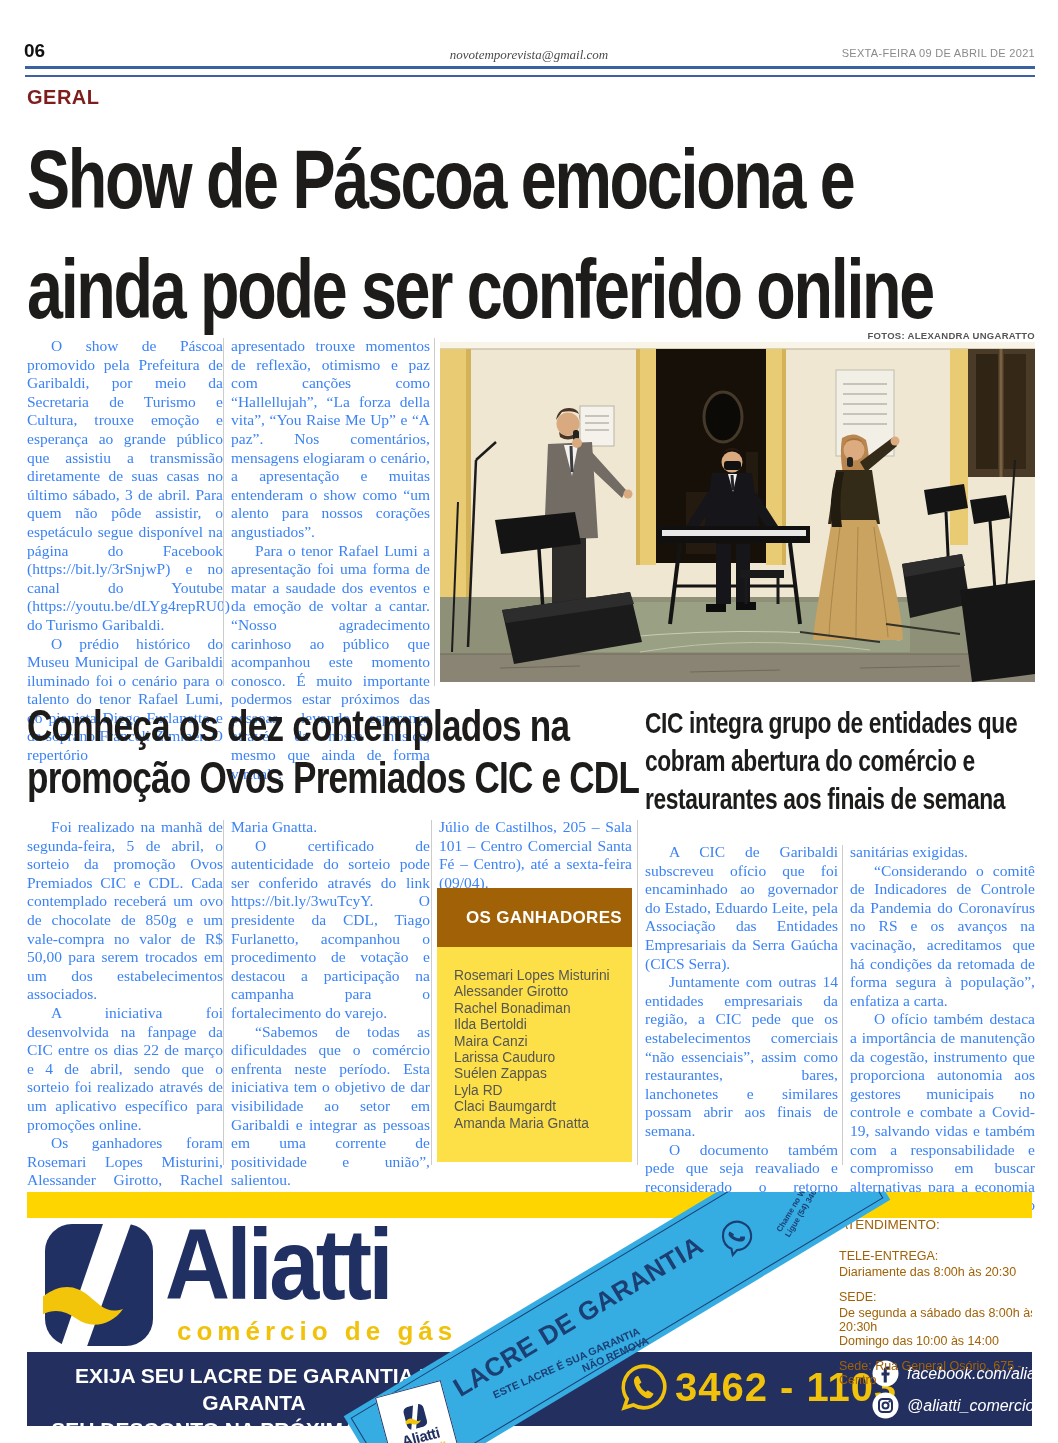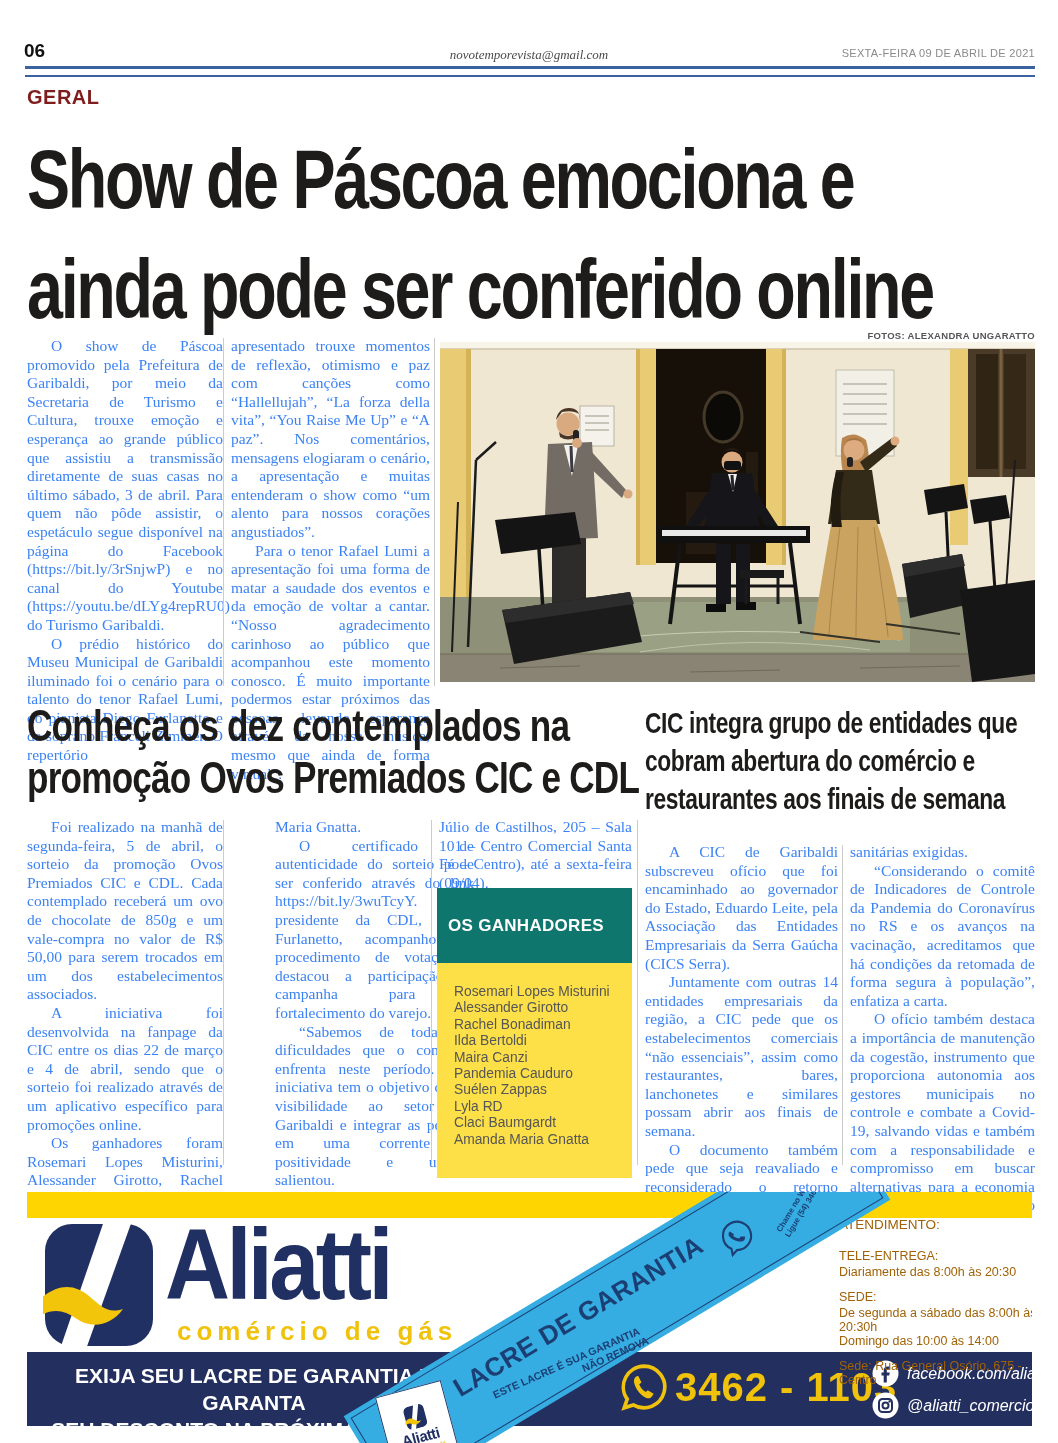--- a/index.html
+++ b/index.html
@@ -27,22 +27,22 @@
 
   
   .col{font-family:"Liberation Serif",serif;font-size:15.5px;line-height:18.6px;color:#3b82f6;
        text-align:justify;}
   .col p{margin:0;text-indent:1.55em;}
   .col p.noindent{text-indent:0;}
   .vrule{width:0;border-left:1px solid #ccc;}
   .credit{font-size:9.5px;font-weight:bold;color:#555;letter-spacing:.3px;}
 
   
-  .win-head{background:#0f766e;color:#fff;font-size:17px;font-weight:bold;letter-spacing:.3px;
-            display:flex;align-items:center;padding-left:11px;height:75px;}
+  .win-head{background:#a16207;color:#fff;font-size:17px;font-weight:bold;letter-spacing:.3px;
+            display:flex;align-items:center;padding-left:29px;height:59px;}
   .win-body{background:#fde047;padding:21px 10px 0 17px;height:194px;}
   .win-name{font-size:13.8px;line-height:16.4px;color:#565656;}
 
   
   .ad{left:27px;top:1192px;width:1005px;height:251px;background:#fff;overflow:hidden;}
   .ad-yellow{left:0;top:0;width:100%;height:26px;background:#ffd500;}
   .ad-navy{left:0;top:160px;width:100%;height:74px;background:#232f5f;}
   .ad-brand{left:138px;top:22px;font-size:100px;font-weight:bold;color:#213063;letter-spacing:-4px;
             transform:scaleX(.9);transform-origin:left top;line-height:100px;}
   .ad-tagline{left:150px;top:124px;font-size:26px;font-weight:bold;color:#f0c20c;letter-spacing:5px;}
@@ -219,40 +219,40 @@
     <div class="cond h-small">cobram abertura do comércio e</div>
     <div class="cond h-small">restaurantes aos finais de semana</div>
   </div>
 
   <div class="abs col" style="left:27px;top:818px;width:196px;">
     <p>Foi realizado na manhã de segunda-feira, 5 de abril, o sorteio da promoção Ovos Premiados CIC e CDL. Cada contemplado receberá um ovo de chocolate de 850g e um vale-compra no valor de R$ 50,00 para serem trocados em um dos estabelecimentos associados.</p>
     <p>A iniciativa foi desenvolvida na fanpage da CIC entre os dias 22 de março e 4 de abril, sendo que o sorteio foi realizado através de um aplicativo específico para promoções online.</p>
     <p>Os ganhadores foram Rosemari Lopes Misturini, Alessander Girotto, Rachel Bonadiman, Ilda Bertoldi, Maira Canzi, Larissa Cauduro, Suélen Zappas, Lyla RD, Claci Baumgardt e Amanda</p>
   </div>
   <div class="abs vrule" style="left:223px;top:820px;height:345px;"></div>
-  <div class="abs col" style="left:231px;top:818px;width:199px;margin-left:44px;">
+  <div class="abs col" style="left:231px;top:818px;width:199px;">
     <p class="noindent">Maria Gnatta.</p>
     <p>O certificado de autenticidade do sorteio pode ser conferido através do link https://bit.ly/3wuTcyY. O presidente da CDL, Tiago Furlanetto, acompanhou o procedimento de votação e destacou a participação na campanha para o fortalecimento do varejo.</p>
     <p>“Sabemos de todas as dificuldades que o comércio enfrenta neste período. Esta iniciativa tem o objetivo de dar visibilidade ao setor em Garibaldi e integrar as pessoas em uma corrente de positividade e união”, salientou.</p>
     <p>A promoção teve o engajamento de quase mil pessoas e 115 comentários concorrentes aos prêmios. Os sorteados devem entrar em contato com a CDL (Rua</p>
   </div>
   <div class="abs vrule" style="left:431px;top:820px;height:345px;"></div>
   <div class="abs col" style="left:439px;top:818px;width:193px;">
     <p class="noindent">Júlio de Castilhos, 205 – Sala 101 – Centro Comercial Santa Fé – Centro), até a sexta-feira (09/04).</p>
   </div>
 
   <div class="abs" style="left:437px;top:888px;width:195px;">
     <div class="win-head">OS GANHADORES</div>
     <div class="win-body">
       <div class="win-name">Rosemari Lopes Misturini</div>
       <div class="win-name">Alessander Girotto</div>
       <div class="win-name">Rachel Bonadiman</div>
       <div class="win-name">Ilda Bertoldi</div>
       <div class="win-name">Maira Canzi</div>
-      <div class="win-name">Pandemia Cauduro</div>
+      <div class="win-name">Larissa Cauduro</div>
       <div class="win-name">Suélen Zappas</div>
       <div class="win-name">Lyla RD</div>
       <div class="win-name">Claci Baumgardt</div>
       <div class="win-name">Amanda Maria Gnatta</div>
     </div>
   </div>
 
   <div class="abs vrule" style="left:637px;top:820px;height:345px;"></div>
   <div class="abs col" style="left:645px;top:843px;width:193px;">
     <p>A CIC de Garibaldi subscreveu ofício que foi encaminhado ao governador do Estado, Eduardo Leite, pela Associação das Entidades Empresariais da Serra Gaúcha (CICS Serra).</p>

